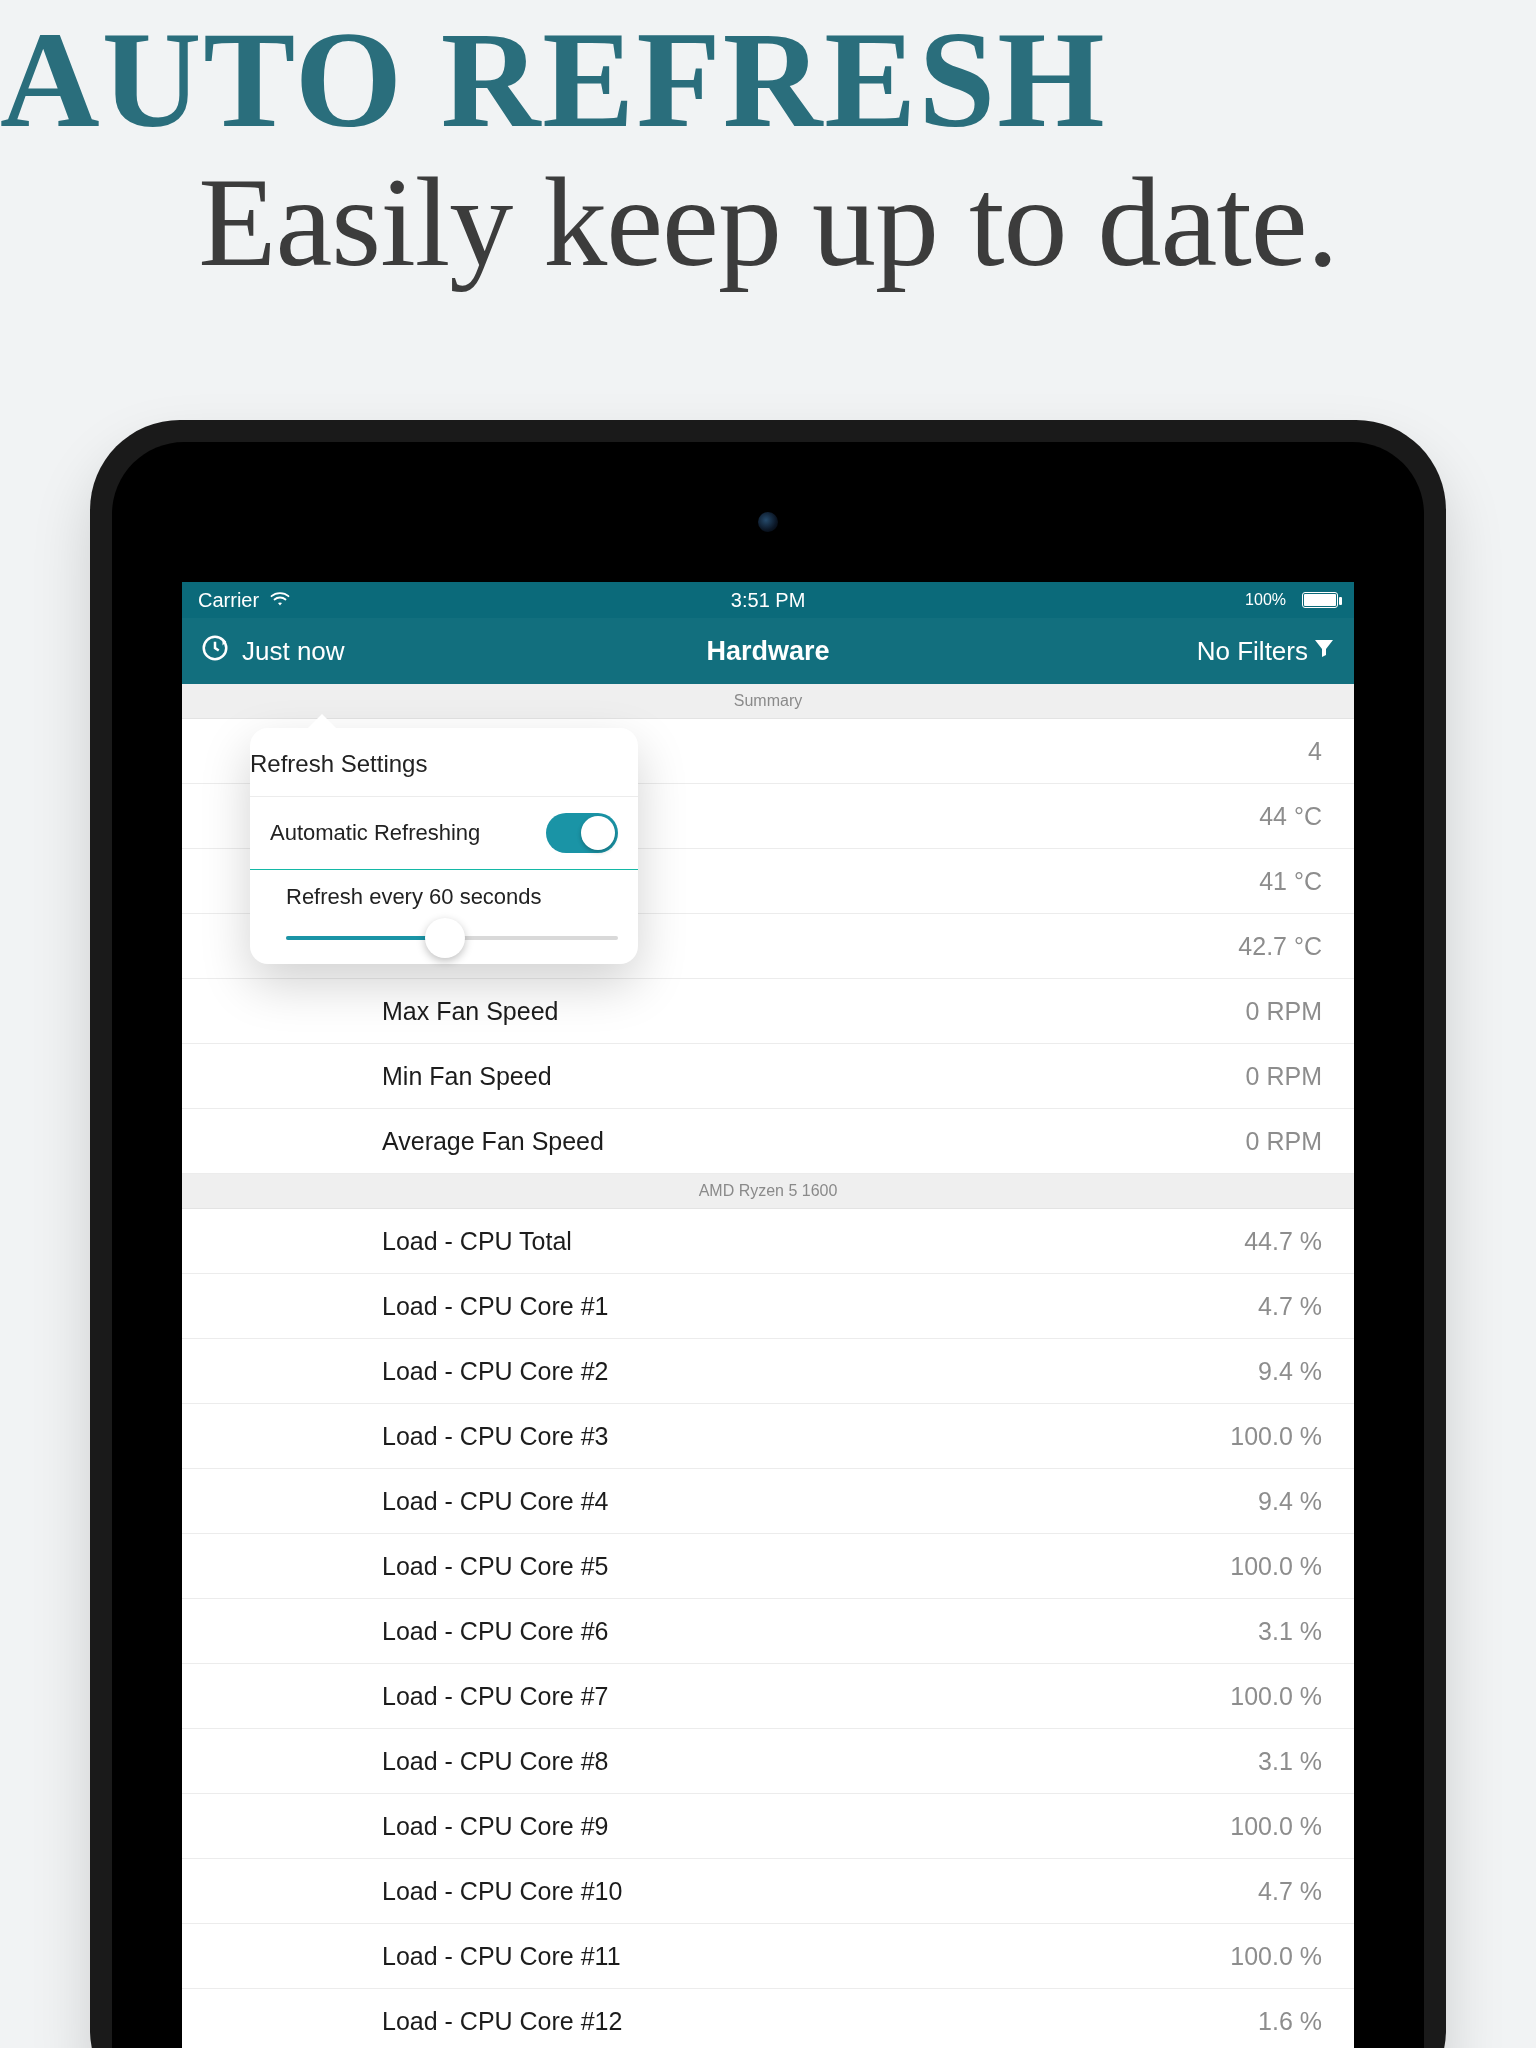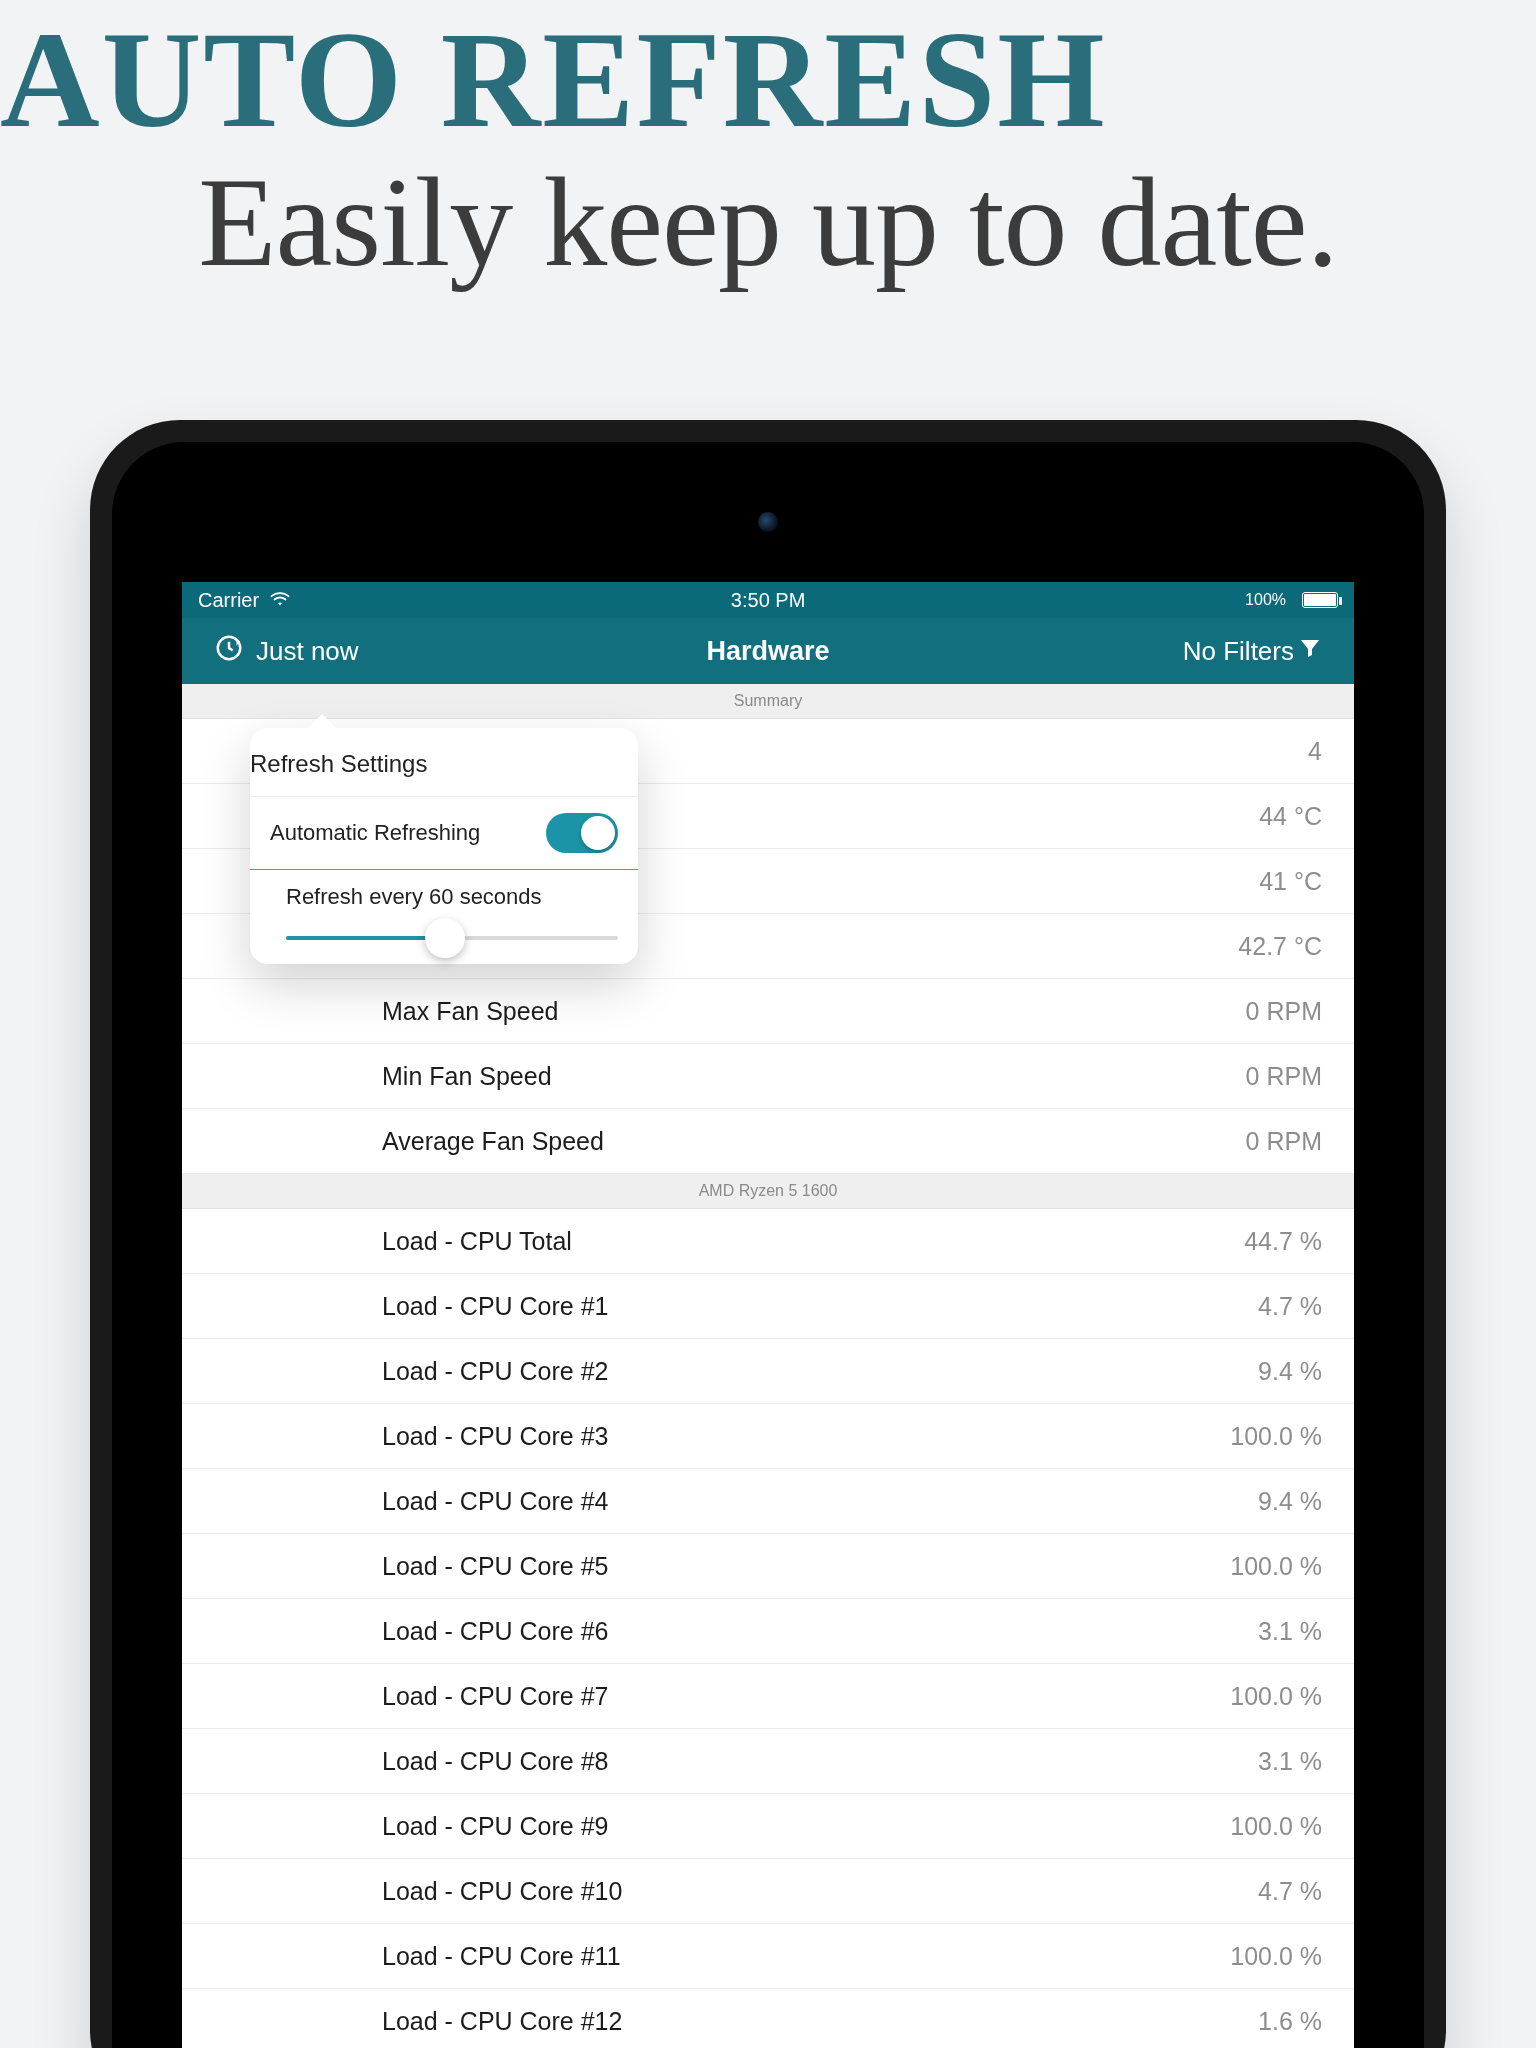--- a/index.html
+++ b/index.html
@@ -74,21 +74,21 @@
     width: 36px; height: 16px; border: 1.5px solid #fff; border-radius: 3px; position: relative;
   }
   .battery::after { content:""; position:absolute; right:-5px; top:4px; width:3px; height:8px; background:#fff; border-radius:1px;}
   .battery .fill { position:absolute; left:1px; top:1px; bottom:1px; right:1px; background:#fff; border-radius:1px;}
   
   .navbar {
     height: 66px;
     background: #126f7e;
     color: #fff;
     display:flex; align-items:center; justify-content:space-between;
-    padding: 0 32px;
+    padding: 0 18px;
     font-size: 26px;
   }
   .nav-left { display:flex; align-items:center; gap:12px; }
   .nav-left svg { width:30px; height:30px; }
   .nav-title { font-weight:600; font-size:27px; position:absolute; left:50%; transform:translateX(-50%); }
   .nav-right { display:flex; align-items:center; gap:4px; }
   .nav-right svg { width:24px; height:24px; }
   
   .section-header {
     background: #efefef;
@@ -168,21 +168,21 @@
         <div class="sb-left">
           <span>Carrier</span>
           <span class="wifi-icon">
             <svg width="22" height="16" viewBox="0 0 22 16" fill="none">
               <path d="M11 14.5 L13 12 C12 11.2 10 11.2 9 12 Z" fill="#fff"></path>
               <path d="M5.5 8.5 C8.5 5.8 13.5 5.8 16.5 8.5" stroke="#fff" stroke-width="1.8" fill="none" stroke-linecap="round"></path>
               <path d="M2.5 5.2 C7 1 15 1 19.5 5.2" stroke="#fff" stroke-width="1.8" fill="none" stroke-linecap="round"></path>
             </svg>
           </span>
         </div>
-        <span>3:50 PM</span>
+        <span>3:51 PM</span>
         <div class="sb-right">
           <span>100%</span>
           <span class="battery">
               <span class="fill"></span>
             </span>
         </div>
       </div>
 
       <div class="navbar" style="position:relative;">
         <div class="nav-left">

